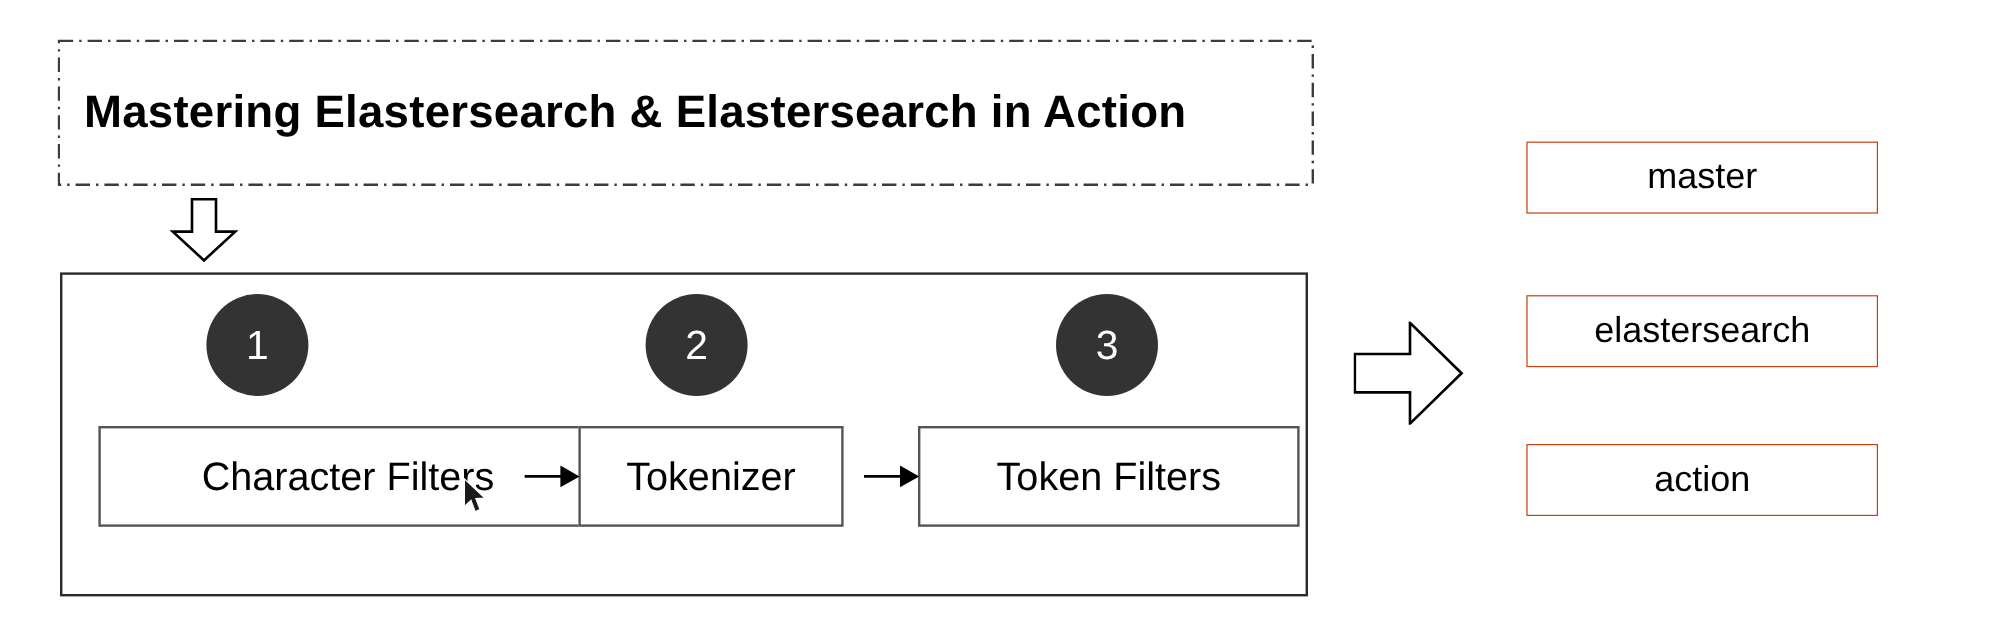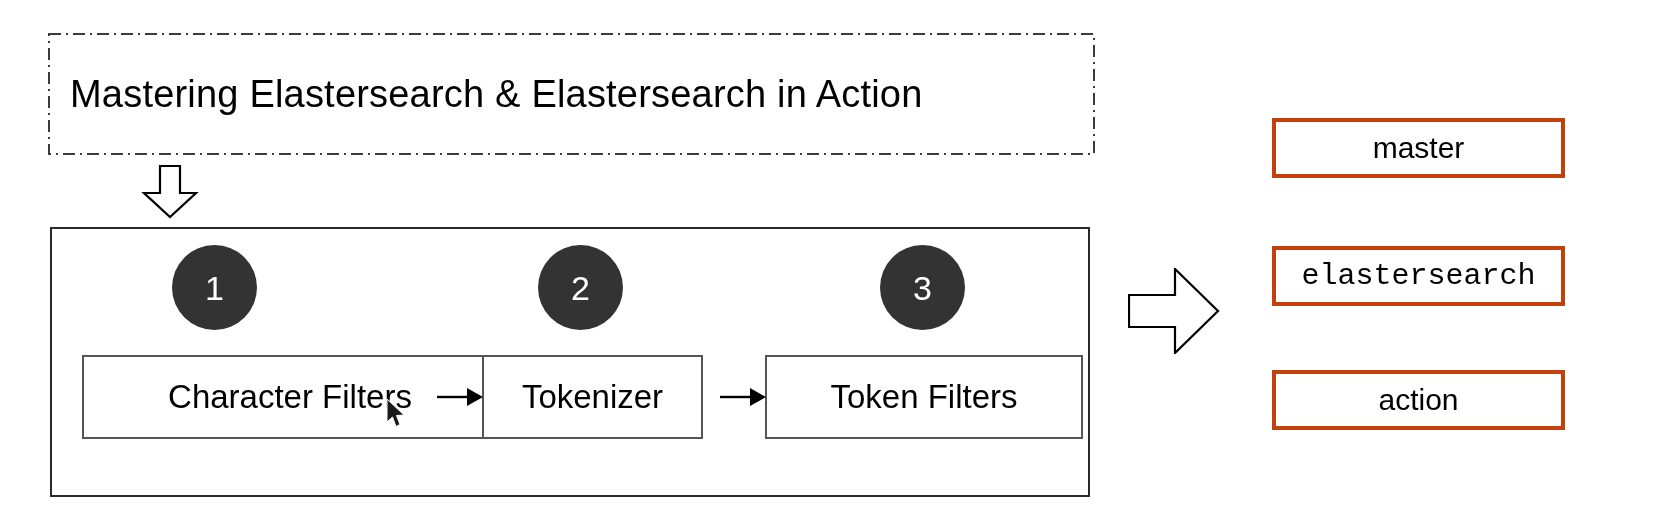--- a/index.html
+++ b/index.html
@@ -37,20 +37,21 @@
   }
   .title-text {
     position: absolute;
     left: 22px;
     top: 50%;
     transform: translateY(-50%);
     font-size: 38px;
     color: #000000;
     white-space: nowrap;
     letter-spacing: 0.2px;
+    font-weight: bold;
   }
 
   
   .down-arrow {
     position: absolute;
     left: 141px;
     top: 165px;
     width: 58px;
     height: 54px;
   }
@@ -123,31 +124,31 @@
     height: 86px;
   }
 
   
   .token-box {
     position: absolute;
     left: 1272px;
     width: 293px;
     height: 60px;
     box-sizing: border-box;
-    border: 4px solid #c2410c;
+    border: 1px solid #c2410c;
     background: #ffffff;
     display: flex;
     align-items: center;
     justify-content: center;
     font-size: 30px;
     color: #000000;
     white-space: nowrap;
   }
   .token-0 { top: 118px; }
-  .token-1 { top: 246px; font-family: Liberation Mono, monospace; }
+  .token-1 { top: 246px; }
   .token-2 { top: 370px; align-items: center; }
 
   
   .cursor {
     position: absolute;
     left: 386px;
     top: 398px;
     width: 22px;
     height: 32px;
     pointer-events: none;

